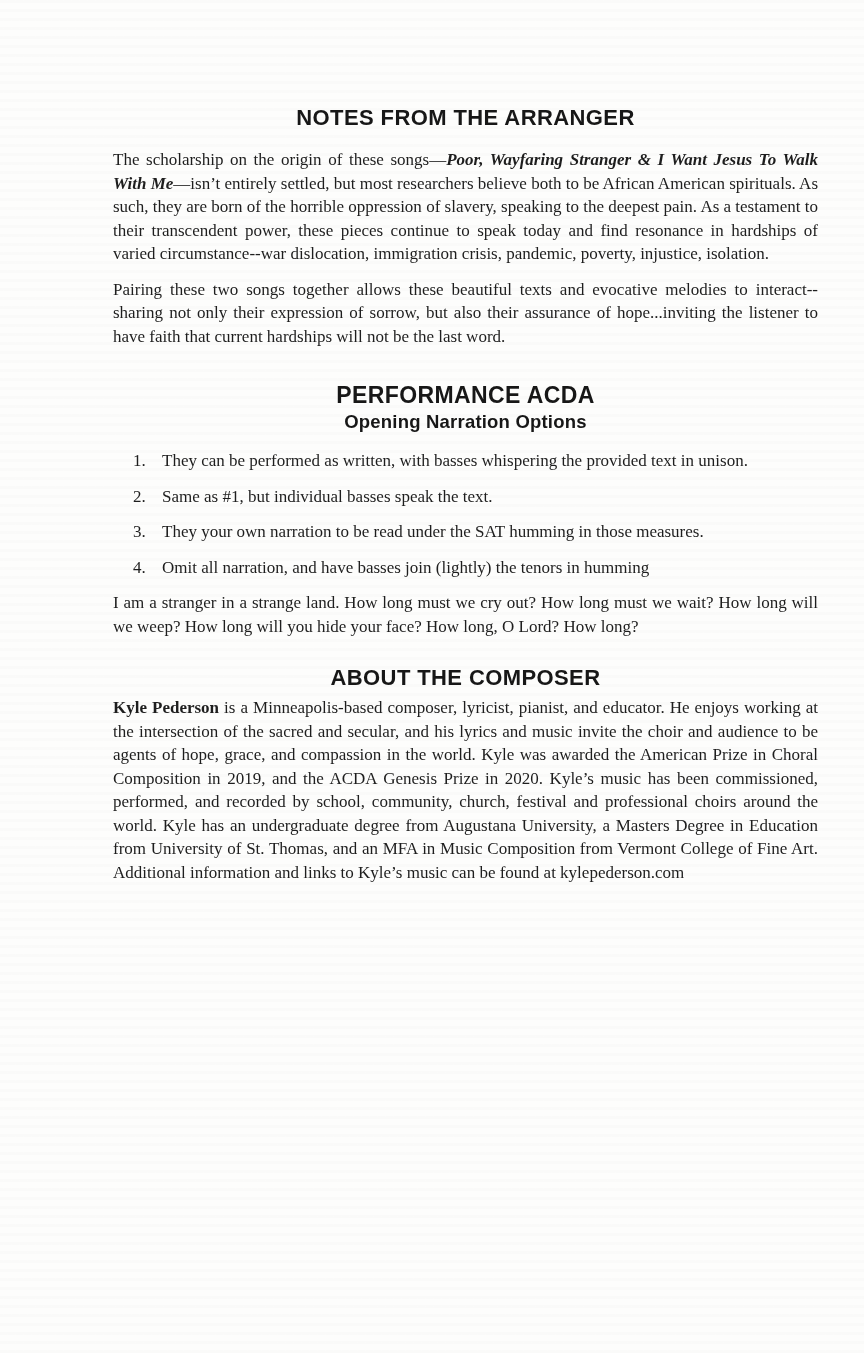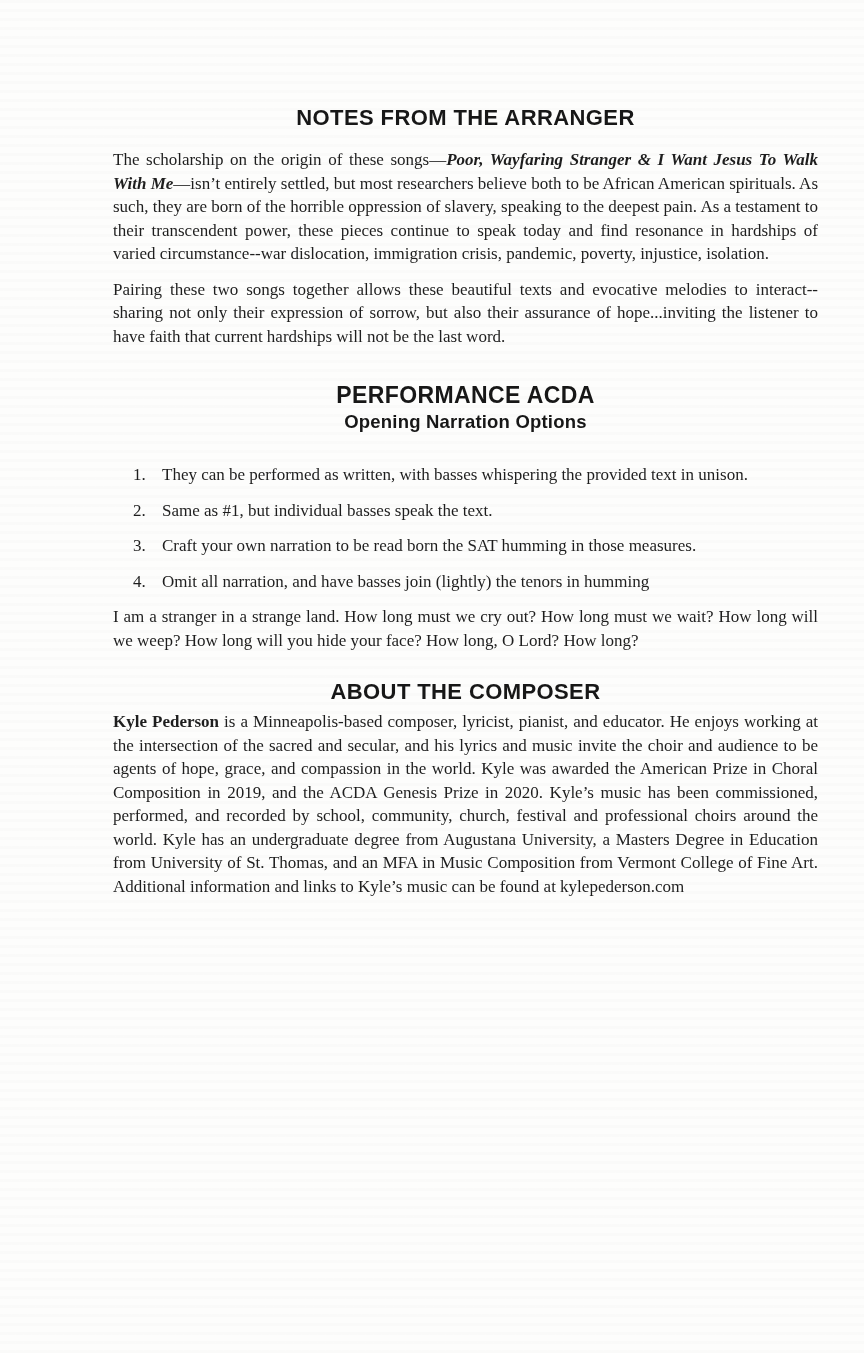--- a/index.html
+++ b/index.html
@@ -34,21 +34,21 @@
   .heading.perf { font-size: 23px; margin-bottom: 1px; }
   .heading.composer { margin-bottom: 5px; }
   .subheading {
     font-family: "Liberation Sans", sans-serif;
     font-weight: bold;
     text-align: center;
     font-size: 18.5px;
     line-height: 24px;
     letter-spacing: 0.2px;
     color: #171717;
-    margin: 0 0 29px 0;
+    margin: 0 0 15px 0;
   }
   .body-para {
     text-align: justify;
     line-height: 23.5px;
     margin: 0 0 12px 0;
   }
   .body-para.gap-after { margin-bottom: 18px; }
   .song-titles { font-style: italic; font-weight: bold; }
   .composer-name { font-weight: bold; }
   .section-performance { margin-top: 34px; }
@@ -77,21 +77,21 @@
       <div class="option-row">
         <span class="option-num">1.</span>
         <span class="option-text">They can be performed as written, with basses whispering the provided text in unison.</span>
       </div>
       <div class="option-row">
         <span class="option-num">2.</span>
         <span class="option-text">Same as #1, but individual basses speak the text.</span>
       </div>
       <div class="option-row">
         <span class="option-num">3.</span>
-        <span class="option-text">Craft your own narration to be read born the SAT humming in those measures.</span>
+        <span class="option-text">They your own narration to be read under the SAT humming in those measures.</span>
       </div>
       <div class="option-row">
         <span class="option-num">4.</span>
         <span class="option-text">Omit all narration, and have basses join (lightly) the tenors in humming</span>
       </div>
     </div>
 
     <p class="body-para gap-after">I am a stranger in a strange land. How long must we cry out? How long must we wait? How long will we weep? How long will you hide your face? How long, O Lord? How long?</p>
   </section>
 

